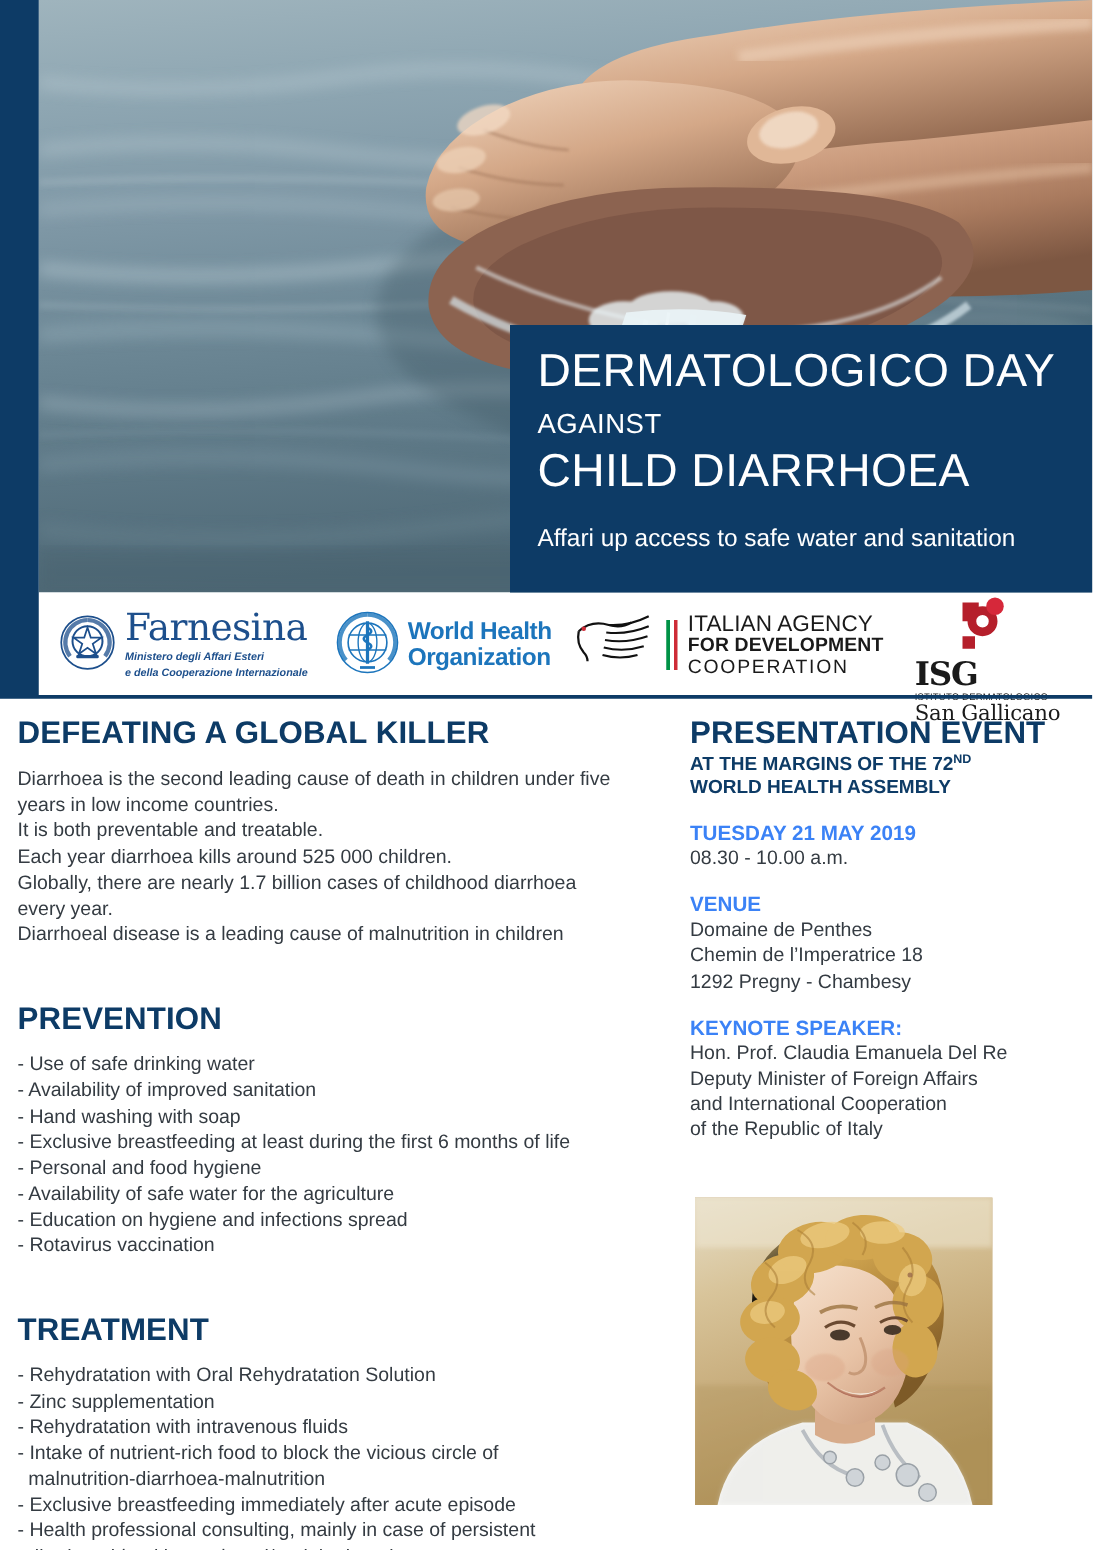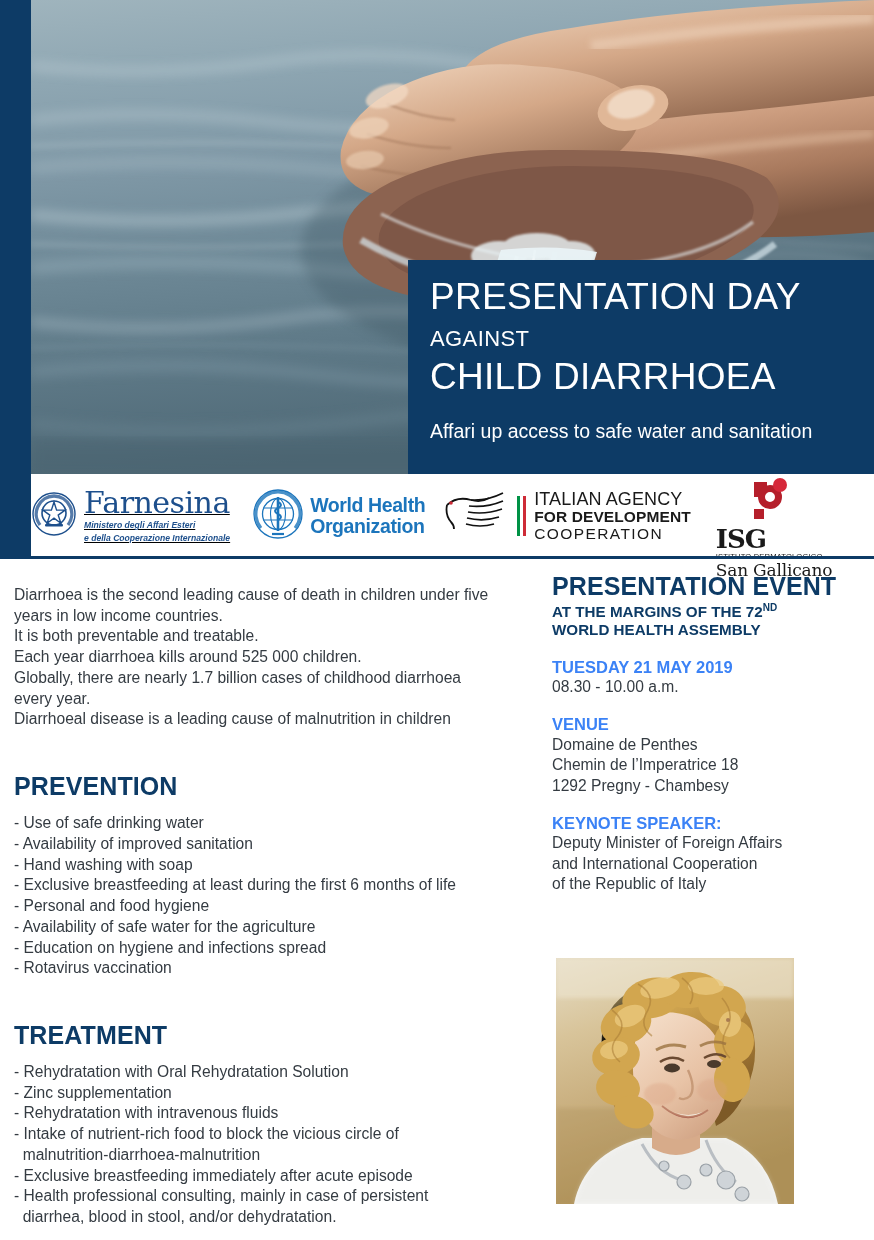--- a/index.html
+++ b/index.html
@@ -95,21 +95,21 @@
     background: #ffffff;
     z-index: 3;
     display: flex;
     align-items: center;
   }
   .logo-cell {
     display: flex;
     align-items: center;
     height: 100%;
   }
-  .logo-farnesina { padding-left: 0; text-decoration: underline; }
+  .logo-farnesina { padding-left: 16px; }
   .logo-who      { padding-left: 22px; }
   .logo-aics     { padding-left: 16px; }
   .logo-isg      { padding-left: 18px; flex-direction: column; }
 
   .farnesina-txt { margin-left: 7px; line-height: 1; }
   .farnesina-name {
     font-family: "DejaVu Serif", serif;
     font-size: 30px;
     color: #1d4f8c;
     letter-spacing: -0.5px;
@@ -372,21 +372,21 @@
           <circle cx="432" cy="392" r="2.6"></circle>
           <circle cx="580" cy="372" r="2"></circle>
           <circle cx="418" cy="444" r="2.2"></circle>
         </g>
 
         <rect x="0" y="440" width="843" height="34" fill="#47606d" opacity="0.35" filter="url(#blur6)"></rect>
       </svg>
     </div>
 
     <div class="title-block">
-      <div class="t-line1">PRESENTATION DAY</div>
+      <div class="t-line1">DERMATOLOGICO DAY</div>
       <div class="t-line2">AGAINST</div>
       <div class="t-line3">CHILD DIARRHOEA</div>
       <div class="t-line4">Affari up access to safe water and sanitation</div>
     </div>
 
     <div class="logo-strip">
 
       <div class="logo-cell logo-farnesina">
         <span>
           <svg width="46" height="46" viewBox="0 0 46 46" aria-hidden="true">
@@ -466,20 +466,21 @@
 
     </div>
   </div>
 
   <div class="divider"></div>
 
   <div class="content">
 
     <div class="col-left">
 
+      <h2 class="sec-head">DEFEATING A GLOBAL KILLER</h2>
       <div class="intro list-item">Diarrhoea is the second leading cause of death in children under five
 years in low income countries.
 It is both preventable and treatable.
 Each year diarrhoea kills around 525 000 children.
 Globally, there are nearly 1.7 billion cases of childhood diarrhoea
 every year.
 Diarrhoeal disease is a leading cause of malnutrition in children</div>
 
       <div class="gap-prevention"></div>
 
@@ -525,20 +526,21 @@
 
       <div class="blk">
         <div class="blk-strong">VENUE</div>
         <div class="blk-plain">Domaine de Penthes</div>
         <div class="blk-plain">Chemin de l’Imperatrice 18</div>
         <div class="blk-plain">1292 Pregny - Chambesy</div>
       </div>
 
       <div class="blk">
         <div class="blk-strong">KEYNOTE SPEAKER:</div>
+        <div class="blk-plain">Hon. Prof. Claudia Emanuela Del Re</div>
         <div class="blk-plain">Deputy Minister of Foreign Affairs</div>
         <div class="blk-plain">and International Cooperation</div>
         <div class="blk-plain">of the Republic of Italy</div>
       </div>
     </div>
 
     <div class="portrait">
       <svg width="238" height="246" viewBox="0 0 238 246" xmlns="http://www.w3.org/2000/svg" aria-hidden="true">
         <defs>
           <linearGradient id="bg2" x1="0" y1="0" x2="0.3" y2="1">

